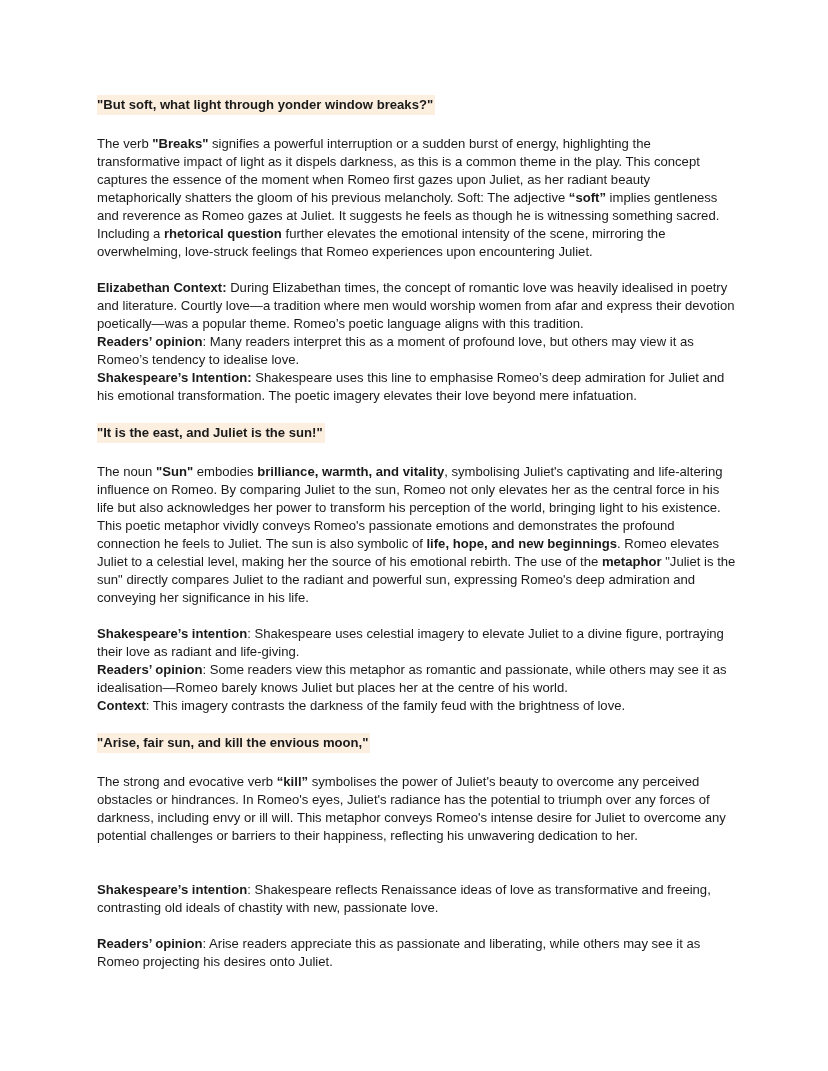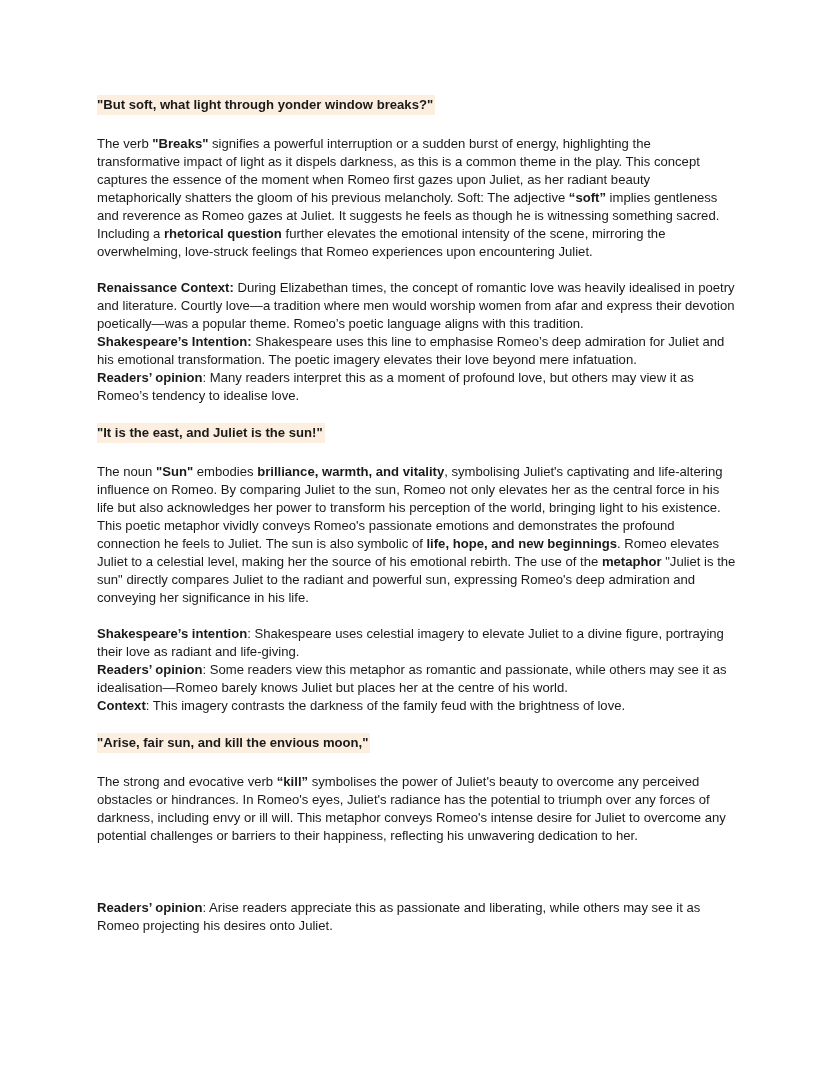--- a/index.html
+++ b/index.html
@@ -30,23 +30,23 @@
 </head>
 <body>
 
 <div class="page" style="color: rgb(26, 26, 26);">
 
   <div>
     <div class="quote" style="background: rgb(252, 239, 224);">"But soft, what light through yonder window breaks?"</div>
     <div class="gap-md"></div>
     <p class="para"><span>The verb </span><b>"Breaks"</b><span> signifies a powerful interruption or a sudden burst of energy, highlighting the transformative impact of light as it dispels darkness, as this is a common theme in the play. This concept captures the essence of the moment when Romeo first gazes upon Juliet, as her radiant beauty metaphorically shatters the gloom of his previous melancholy. Soft: The adjective </span><b>“soft”</b><span>  implies gentleness and reverence as Romeo gazes at Juliet. It suggests he feels as though he is witnessing something sacred. Including a </span><b>rhetorical question</b><span> further elevates the emotional intensity of the scene, mirroring the overwhelming, love-struck feelings that Romeo experiences upon encountering Juliet.</span></p>
     <div class="gap-sm"></div>
-    <p class="para"><b>Renaissance Context:</b><span> During Elizabethan times, the concept of romantic love was heavily idealised in poetry and literature. Courtly love—a tradition where men would worship women from afar and express their devotion poetically—was a popular theme. Romeo’s poetic language aligns with this tradition.</span></p>
+    <p class="para"><b>Elizabethan Context:</b><span> During Elizabethan times, the concept of romantic love was heavily idealised in poetry and literature. Courtly love—a tradition where men would worship women from afar and express their devotion poetically—was a popular theme. Romeo’s poetic language aligns with this tradition.</span></p>
+    <p class="para"><b>Readers’ opinion</b><span>: Many readers interpret this as a moment of profound love, but others may view it as Romeo’s tendency to idealise love.</span></p>
     <p class="para"><b>Shakespeare’s Intention:</b><span> Shakespeare uses this line to emphasise Romeo’s deep admiration for Juliet and his emotional transformation. The poetic imagery elevates their love beyond mere infatuation.</span></p>
-    <p class="para"><b>Readers’ opinion</b><span>: Many readers interpret this as a moment of profound love, but others may view it as Romeo’s tendency to idealise love.</span></p>
   </div>
 
   <div class="gap-sm"></div>
 
   <div>
     <div class="quote" style="background: rgb(252, 239, 224);">"It is the east, and Juliet is the sun!"</div>
     <div class="gap-md"></div>
     <p class="para"><span>The noun </span><b>"Sun"</b><span> embodies </span><b>brilliance, warmth, and vitality</b><span>, symbolising Juliet's captivating and life-altering influence on Romeo. By comparing Juliet to the sun, Romeo not only elevates her as the central force in his life but also acknowledges her power to transform his perception of the world, bringing light to his existence. This poetic metaphor vividly conveys Romeo's passionate emotions and demonstrates the profound connection he feels to Juliet. The sun is also symbolic of </span><b>life, hope, and new beginnings</b><span>. Romeo elevates Juliet to a celestial level, making her the source of his emotional rebirth. The use of the </span><b>metaphor</b><span>  "Juliet is the sun" directly compares Juliet to the radiant and powerful sun, expressing Romeo's deep admiration and conveying her significance in his life.</span></p>
     <div class="gap-sm"></div>
     <p class="para"><b>Shakespeare’s intention</b><span>: Shakespeare uses celestial imagery to elevate Juliet to a divine figure, portraying their love as radiant and life-giving.</span></p>
@@ -54,17 +54,18 @@
     <p class="para"><b>Context</b><span>: This imagery contrasts the darkness of the family feud with the brightness of love.</span></p>
   </div>
 
   <div class="gap-sm"></div>
 
   <div>
     <div class="quote" style="background: rgb(252, 239, 224);">"Arise, fair sun, and kill the envious moon,"</div>
     <div class="gap-md"></div>
     <p class="para"><span>The strong and evocative verb </span><b>“kill”</b><span> symbolises the power of Juliet's beauty to overcome any perceived obstacles or hindrances. In Romeo's eyes, Juliet's radiance has the potential to triumph over any forces of darkness, including envy or ill will. This metaphor conveys Romeo's intense desire for Juliet to overcome any potential challenges or barriers to their happiness, reflecting his unwavering dedication to her.</span></p>
     <div class="gap-lg"></div>
+    <p class="para"><b>Shakespeare’s intention</b><span>: Shakespeare reflects Renaissance ideas of love as transformative and freeing, contrasting old ideals of chastity with new, passionate love.</span></p>
     <div class="gap-sm"></div>
     <p class="para"><b>Readers’ opinion</b><span>: Arise readers appreciate this as passionate and liberating, while others may see it as Romeo projecting his desires onto Juliet.</span></p>
   </div>
 
 </div>
 
 </body></html>

